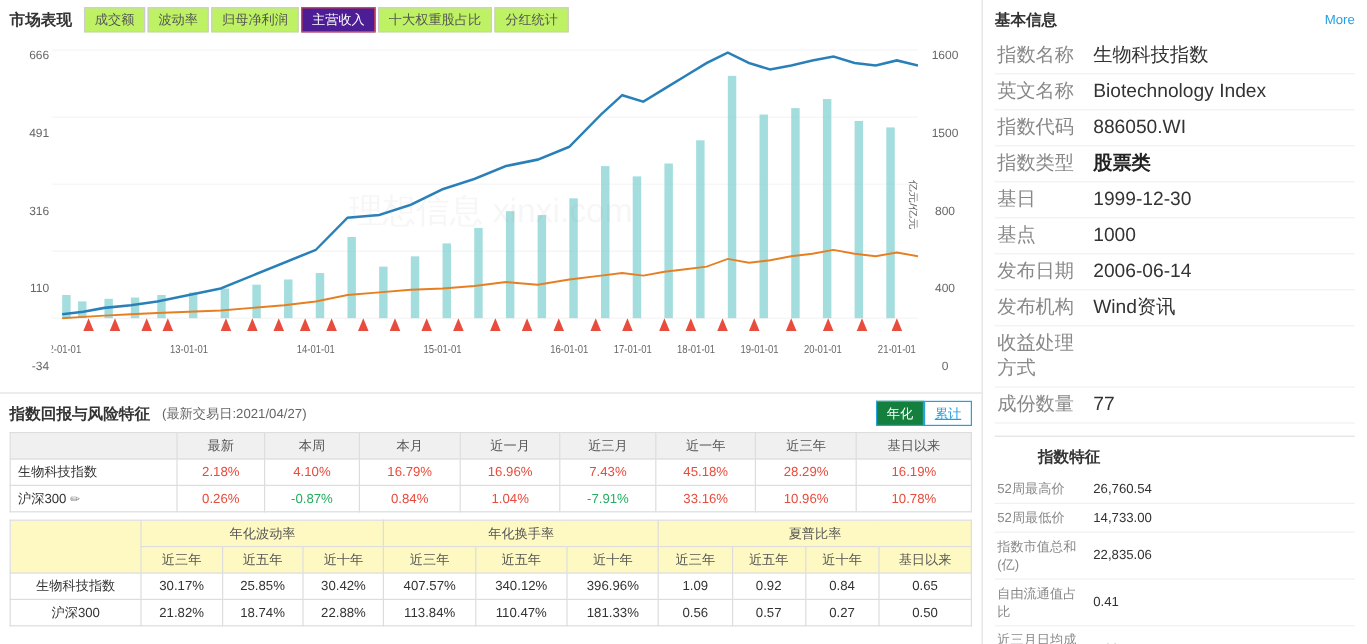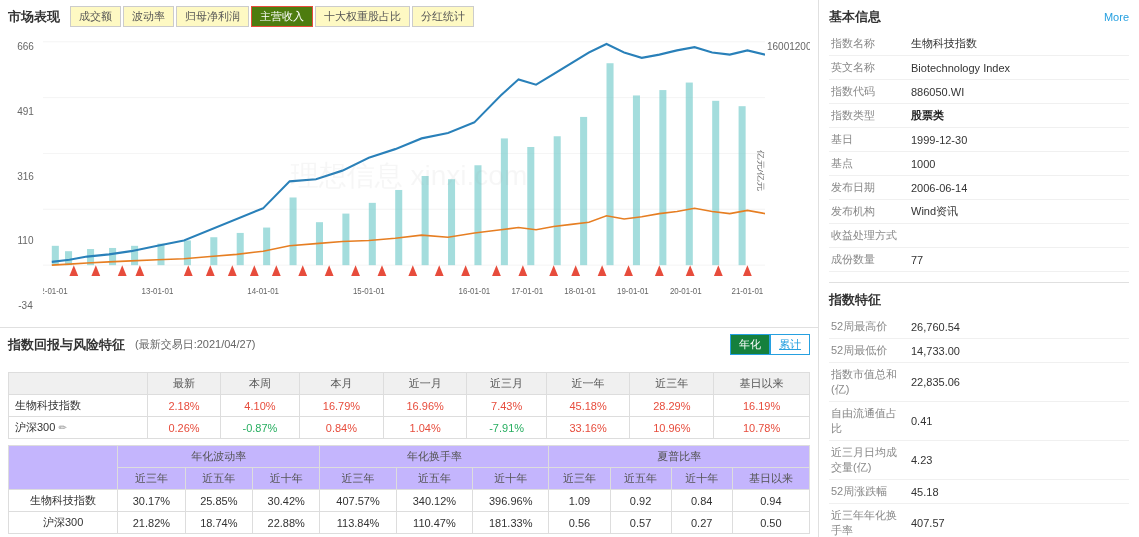--- a/index.html
+++ b/index.html
@@ -11,74 +11,74 @@
     .left-panel { flex: 1; border-right: 1px solid #e0e0e0; }
     
     
     .right-panel { width: 320px; padding: 8px 10px; }
     
     
     .market-section { border-bottom: 1px solid #e0e0e0; padding: 6px 8px; }
     .market-header { display: flex; align-items: center; margin-bottom: 4px; }
     .market-title { font-size: 13px; font-weight: bold; color: #333; margin-right: 10px; white-space: nowrap; }
     .tab-bar { display: flex; gap: 2px; }
-    .tab-btn { padding: 2px 8px; border: 1px solid #ccc; background: #fef9c3; cursor: pointer; font-size: 11px; color: #555; }
-    .tab-btn.active { background: #4d7c0f; color: #fff; border-color: #e74c3c; }
+    .tab-btn { padding: 2px 8px; border: 1px solid #ccc; background: #bef264; cursor: pointer; font-size: 11px; color: #555; }
+    .tab-btn.active { background: #4c1d95; color: #fff; border-color: #e74c3c; }
     
     
     .chart-area { position: relative; height: 290px; background: #fff; overflow: hidden; }
     .chart-svg { width: 100%; height: 100%; }
     
     
     .return-section { padding: 6px 8px; }
-    .return-header { display: flex; align-items: center; gap: 10px; margin-bottom: 17px; }
+    .return-header { display: flex; align-items: center; gap: 10px; margin-bottom: 5px; }
     .return-title { font-size: 13px; font-weight: bold; }
     .return-subtitle { font-size: 11px; color: #666; }
     .toggle-btns { display: flex; margin-left: auto; }
     .toggle-btn { padding: 2px 8px; border: 1px solid #26a0e0; font-size: 11px; cursor: pointer; }
     .toggle-btn.active { background: #15803d; color: #fff; }
     .toggle-btn:not(.active) { background: #fff; color: #26a0e0; text-decoration: underline; }
     
     
     .return-table { width: 100%; border-collapse: collapse; font-size: 11px; }
     .return-table th { background: #f0f0f0; padding: 3px 4px; text-align: center; border: 1px solid #ddd; font-weight: normal; color: #555; }
     .return-table td { padding: 3px 4px; text-align: center; border: 1px solid #ddd; }
     .return-table .row-label { text-align: left; padding-left: 6px; white-space: nowrap; }
     .text-red { color: #e74c3c; }
     .text-green { color: #27ae60; }
     
     
     .risk-table-container { margin-top: 6px; }
     .risk-table { width: 100%; border-collapse: collapse; font-size: 11px; }
-    .risk-table th { background: #c4b5fd; padding: 3px 4px; text-align: center; border: 1px solid #ddd; font-weight: normal; color: #555; }
+    .risk-table th { background: #fef9c3; padding: 3px 4px; text-align: center; border: 1px solid #ddd; font-weight: normal; color: #555; }
     .risk-table td { padding: 3px 4px; text-align: center; border: 1px solid #ddd; }
     .risk-section-header { background: #f8f8f8; font-weight: bold; text-align: center; }
     
     
     .info-header { display: flex; justify-content: space-between; align-items: center; margin-bottom: 6px; }
     .info-title { font-size: 13px; font-weight: bold; }
     .more-link { color: #26a0e0; font-size: 11px; cursor: pointer; }
-    .info-table { width: 100%; border-collapse: collapse; font-size: 11px; }
+    .info-table { width: 100%; border-collapse: collapse; font-size: 16px; }
     .info-table tr { border-bottom: 1px solid #f0f0f0; }
     .info-table td { padding: 4px 2px; }
     .info-label { color: #888; width: 80px; }
     .info-value { color: #333; font-weight: 500; }
     .info-value.bold { font-weight: bold; color: #222; }
     
     
     .traits-section { margin-top: 10px; border-top: 1px solid #e0e0e0; padding-top: 8px; }
-    .traits-title { font-size: 13px; font-weight: bold; margin-bottom: 6px; }
+    .traits-title { font-size: 13px; font-weight: bold; margin-bottom: 6px; margin-left: 36px; }
     .traits-table { width: 100%; border-collapse: collapse; font-size: 11px; }
     .traits-table tr { border-bottom: 1px solid #f0f0f0; }
     .traits-table td { padding: 4px 2px; }
     
     .watermark { position: absolute; top: 50%; left: 50%; transform: translate(-50%, -50%); opacity: 0.08; font-size: 28px; color: #999; white-space: nowrap; pointer-events: none; z-index: 10; }
 
-    .y-axis-left { position: absolute; left: 0; top: 0; height: 100%; display: flex; flex-direction: column; justify-content: space-between; padding: 10px 2px; font-size: 10px; color: #666; width: 35px; text-align: center; }
-    .y-axis-right { position: absolute; right: 0; top: 0; height: 100%; display: flex; justify-content: space-between; padding: 10px 2px; font-size: 10px; color: #666; width: 45px; text-align: center; }
+    .y-axis-left { position: absolute; left: 0; top: 0; height: 100%; display: flex; flex-direction: column; justify-content: space-between; padding: 10px 2px; font-size: 10px; color: #666; width: 35px; text-align: right; }
+    .y-axis-right { position: absolute; right: 0; top: 0; height: 100%; display: flex; flex-direction: column; justify-content: space-between; padding: 10px 2px; font-size: 10px; color: #666; width: 45px; text-align: center; }
     
     .edit-icon { display: inline-block; width: 10px; height: 10px; cursor: pointer; color: #888; font-size: 10px; }
   </style>
 </head>
 <body>
 
 <div class="main-container">
 
   <div class="left-panel">
 
@@ -103,21 +103,21 @@
           <span>666</span>
           <span>491</span>
           <span>316</span>
           <span>110</span>
           <span>-34</span>
         </div>
         
         
         <div class="y-axis-right">
           <span>1600</span>
-          <span>1200</span>
+          <span>1500</span>
           <span>800</span>
           <span>400</span>
           <span>0</span>
         </div>
         
         
         <svg class="chart-svg" viewBox="0 0 820 270" preserveAspectRatio="none" style="margin-left:35px; width: calc(100% - 80px);">
 
           <line x1="0" y1="10" x2="820" y2="10" stroke="#e8e8e8" stroke-width="0.5"></line>
           <line x1="0" y1="62" x2="820" y2="62" stroke="#e8e8e8" stroke-width="0.5"></line>
@@ -283,21 +283,21 @@
               <td class="row-label">生物科技指数</td>
               <td>30.17%</td>
               <td>25.85%</td>
               <td>30.42%</td>
               <td>407.57%</td>
               <td>340.12%</td>
               <td>396.96%</td>
               <td>1.09</td>
               <td>0.92</td>
               <td>0.84</td>
-              <td>0.94</td>
+              <td>0.65</td>
             </tr>
             <tr>
               <td class="row-label">沪深300</td>
               <td>21.82%</td>
               <td>18.74%</td>
               <td>22.88%</td>
               <td>113.84%</td>
               <td>110.47%</td>
               <td>181.33%</td>
               <td>0.56</td>

